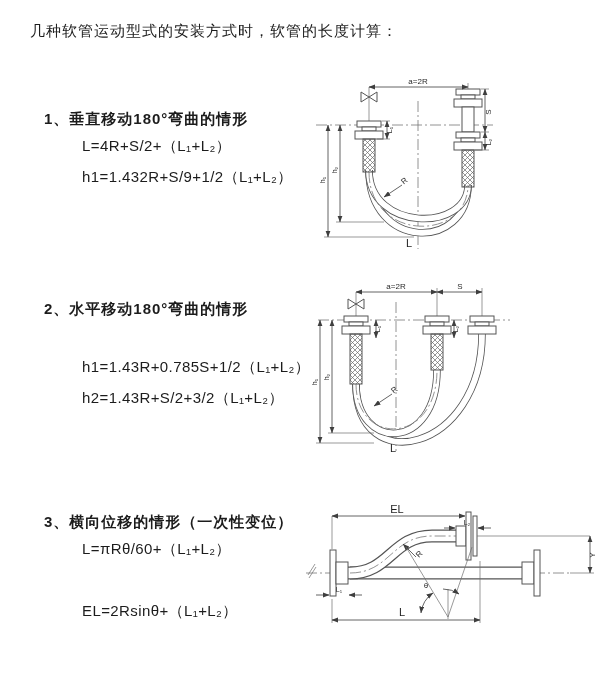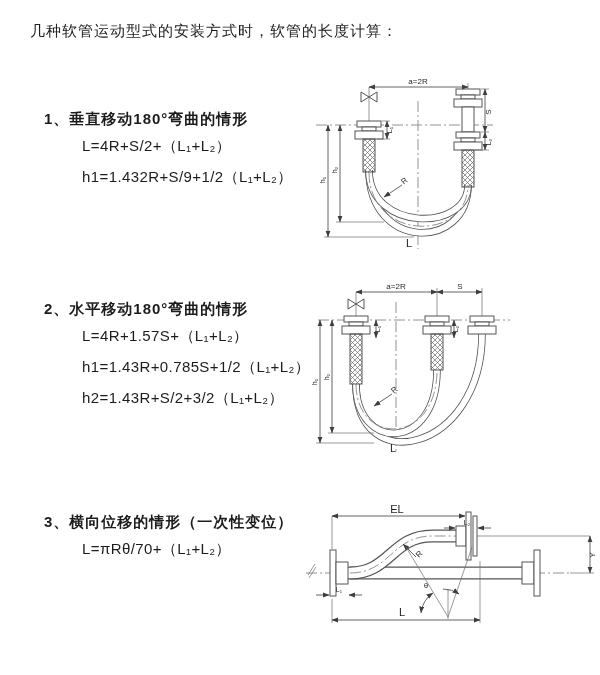--- a/index.html
+++ b/index.html
@@ -54,28 +54,28 @@
 <div class="page-title">几种软管运动型式的安装方式时，软管的长度计算：</div>
 
 <div class="section" id="sec1">
   <div class="sec-heading">1、垂直移动180°弯曲的情形</div>
   <div class="formula f1">L=4R+S/2+（L₁+L₂）</div>
   <div class="formula f2">h1=1.432R+S/9+1/2（L₁+L₂）</div>
 </div>
 
 <div class="section" id="sec2">
   <div class="sec-heading">2、水平移动180°弯曲的情形</div>
-  <div class="formula f1">L=4R+1.57S+（L₁+L₂）</div>
   <div class="formula f2">h1=1.43R+0.785S+1/2（L₁+L₂）</div>
   <div class="formula f3">h2=1.43R+S/2+3/2（L₁+L₂）</div>
 </div>
 
 <div class="section" id="sec3">
   <div class="sec-heading">3、横向位移的情形（一次性变位）</div>
-  <div class="formula f1">L=πRθ/70+（L₁+L₂）</div>
+  <div class="formula f1">L=πRθ/60+（L₁+L₂）</div>
+  <div class="formula f3">EL=2Rsinθ+（L₁+L₂）</div>
 </div>
 
 <div class="fig" id="fig1">
 <svg width="290" height="180" viewBox="0 0 290 180">
 
   <path class="cl" d="M6,50 H183"></path>
   <path class="cl" d="M108,26 V174"></path>
 
   <g>
     <path class="tubeO" d="M59,95 C59,176 158,176 158,110"></path>

